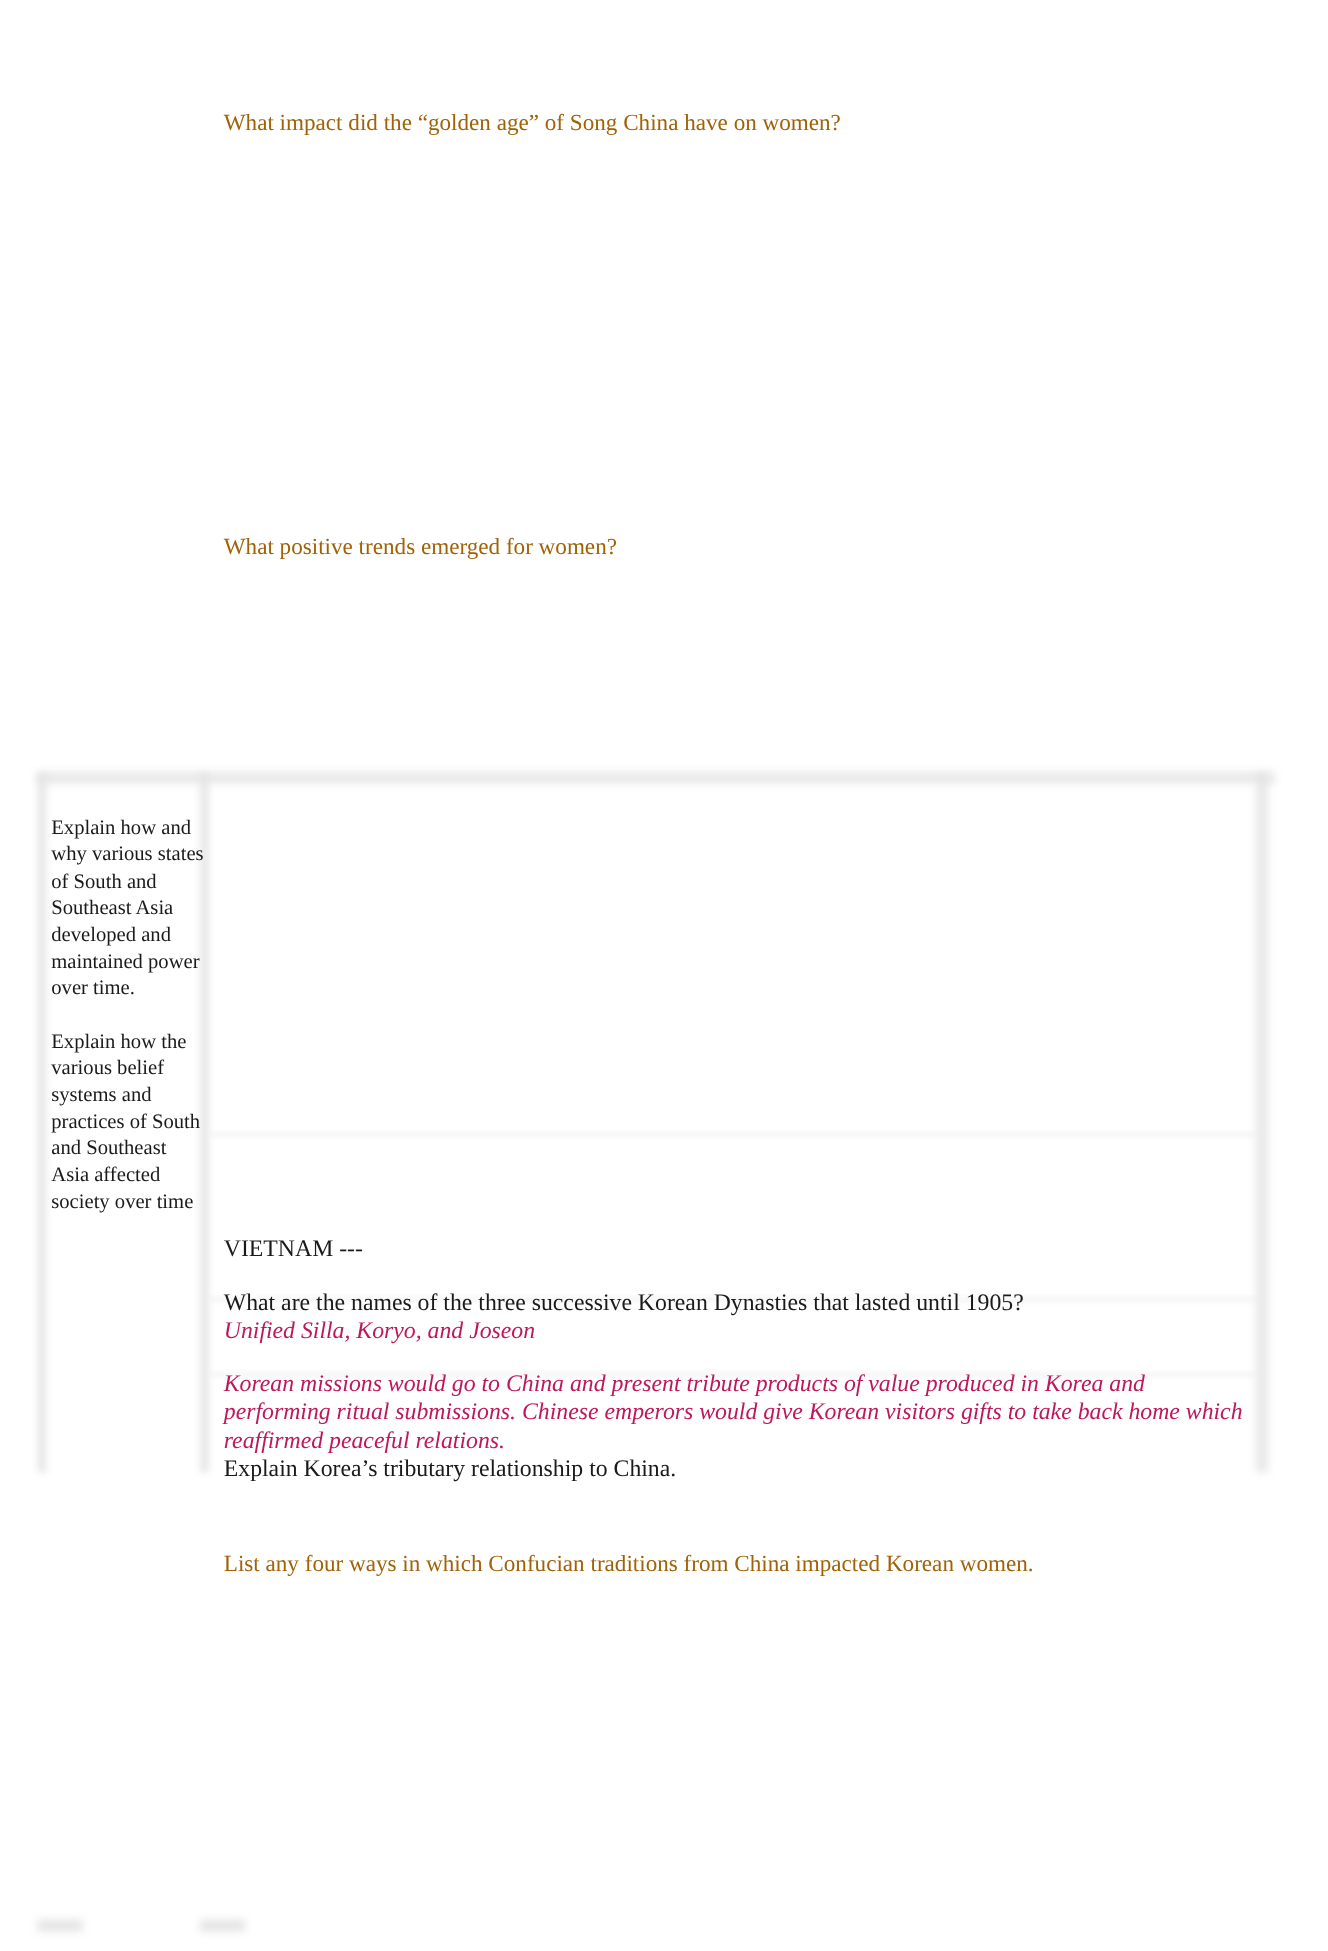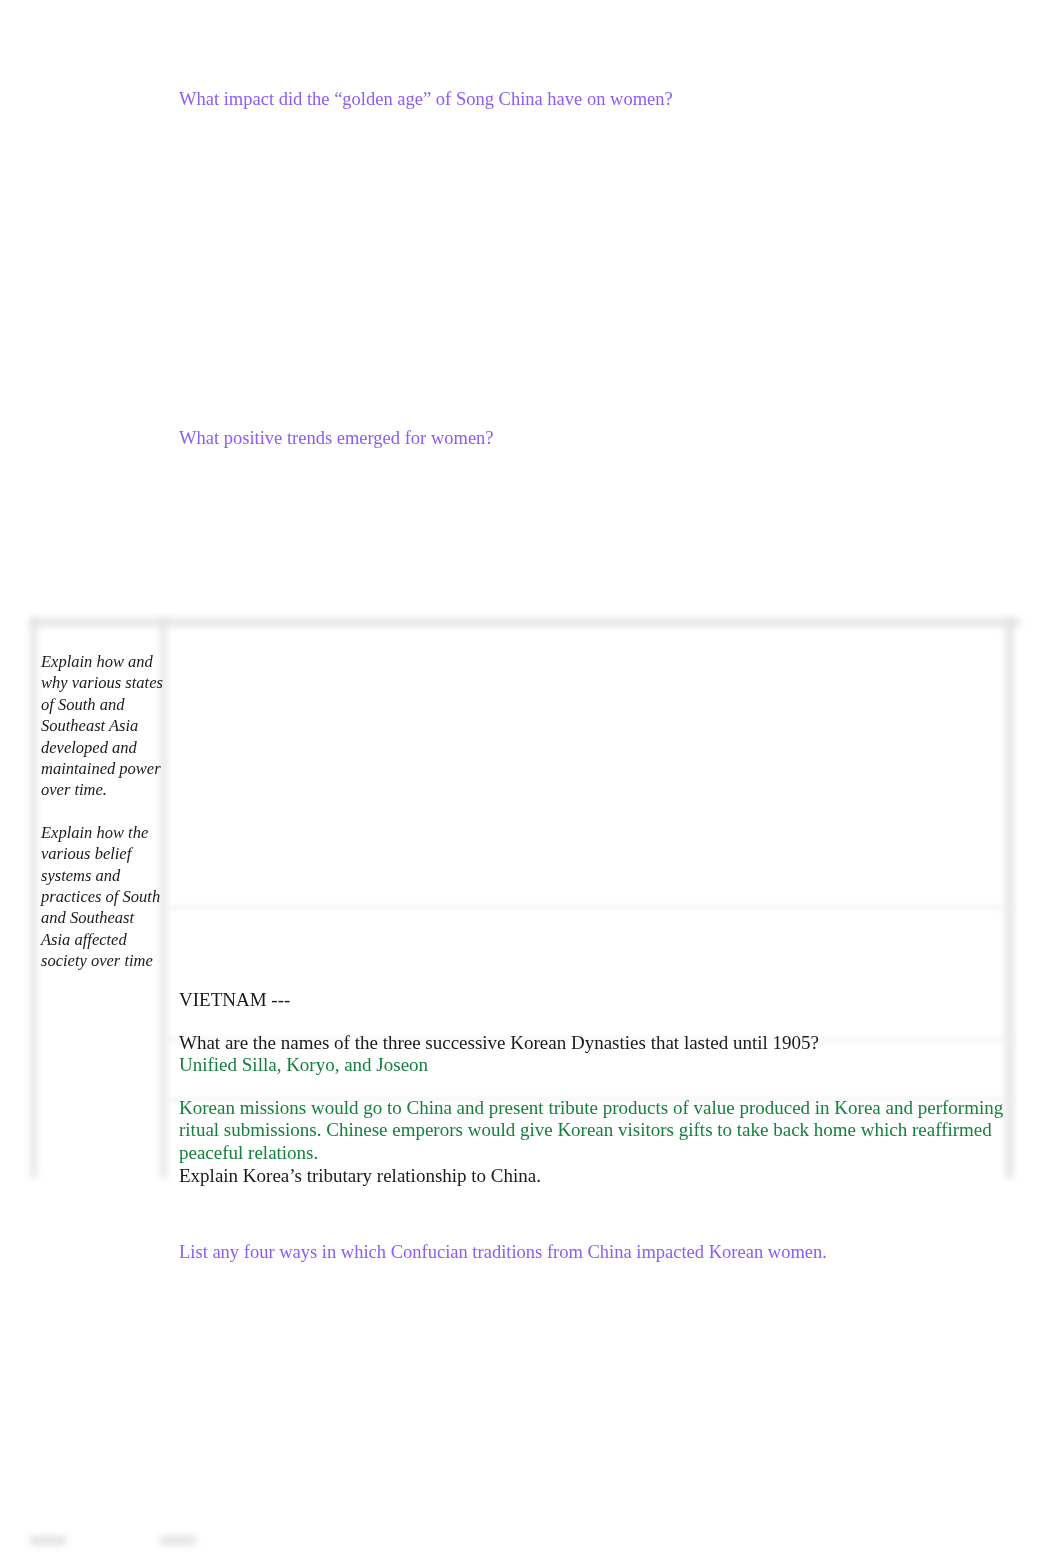--- a/index.html
+++ b/index.html
@@ -28,21 +28,21 @@
   
   .top-block {
     position: absolute;
     left: 179px;
     top: 88px;
     width: 830px;
   }
   .q-line {
     font-size: 18.5px;
     line-height: 23px;
-    color: #8b5cf6;
+    color: #a16207;
     white-space: pre-wrap;
   }
   .spacer-lg { height: 158px; }
   .spacer-lg2 { height: 158px; }
 
   
   .objectives-table {
     position: absolute;
     left: 30px;
     top: 618px;
@@ -96,38 +96,38 @@
   .obj-col {
     position: absolute;
     left: 11px;
     top: 33px;
     width: 122px;
   }
   .obj-text {
     font-size: 16.5px;
     line-height: 21.4px;
     color: #1a1a1a;
-    font-style: italic;
   }
   .obj-gap { height: 21px; }
 
   
   .ans-col {
     position: absolute;
     left: 149px;
     top: 371px;
     width: 825px;
   }
   .ans-line {
     font-size: 19px;
     line-height: 22.6px;
     color: #1a1a1a;
   }
   .ans-line.red {
-    color: #15803d;
+    color: #be185d;
+    font-style: italic;
   }
   .ans-gap { height: 20px; }
 
   
   .below-block {
     position: absolute;
     left: 179px;
     top: 1201px;
     width: 830px;
     margin-top: 40px;

